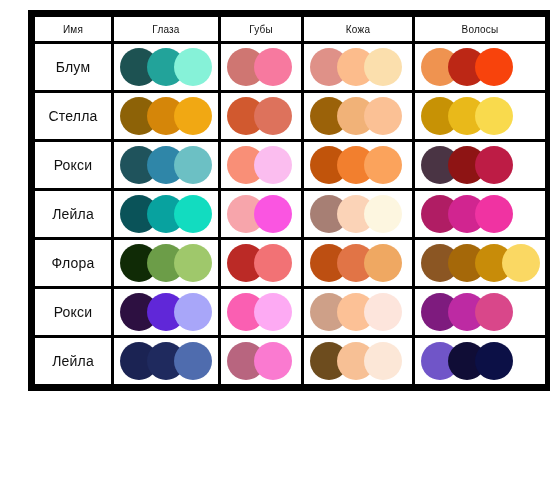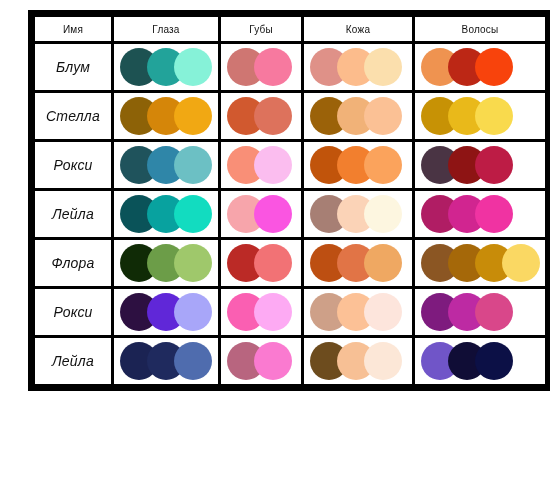--- a/index.html
+++ b/index.html
@@ -47,21 +47,20 @@
     font-weight: normal;
     color: #111111;
     letter-spacing: 0.2px;
   }
 
   td.name-cell {
     height: 46px;
     font-size: 14px;
     color: #111111;
     letter-spacing: 0.2px;
-    font-style: italic;
   }
 
   .swatch-row {
     position: relative;
     height: 46px;
     width: 100%;
   }
 
   .swatch {
     position: absolute;

